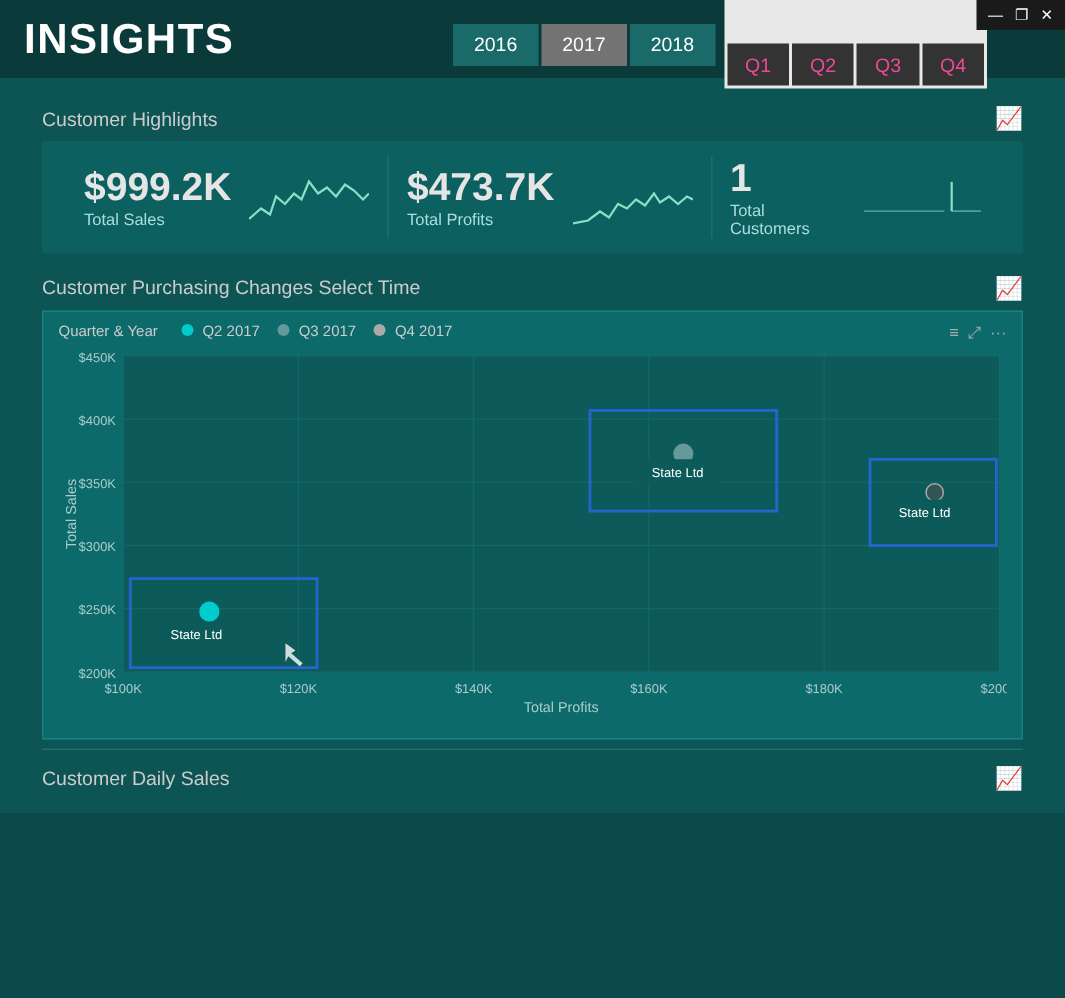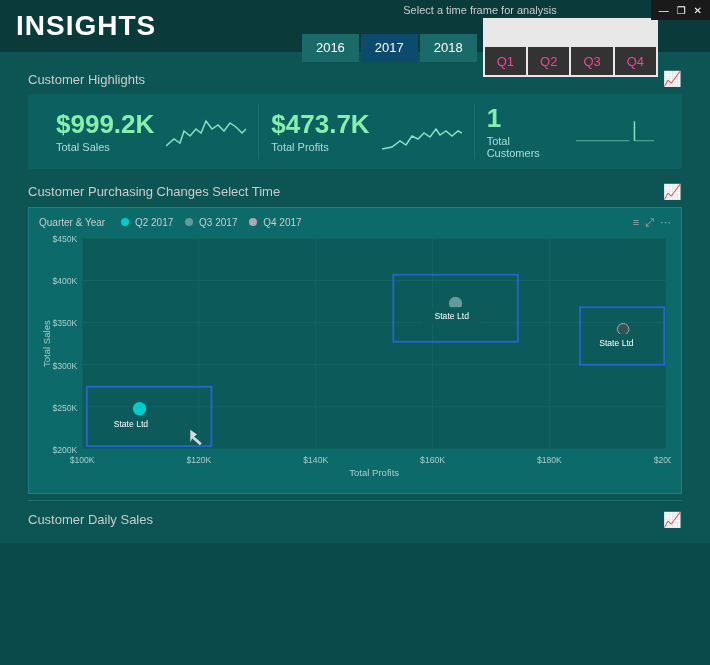--- a/index.html
+++ b/index.html
@@ -50,21 +50,21 @@
     .time-btn {
       background: #1a6a6a;
       border: none;
       color: #fff;
       padding: 4px 14px;
       font-size: 13px;
       cursor: pointer;
       height: 28px;
     }
     .time-btn.active {
-      background: #0c4a6e;
+      background: #737373;
     }
     .time-btn-group {
       background: #e8e8e8;
       display: flex;
       gap: 2px;
       padding: 2px;
       margin-left: 4px;
     }
     .time-btn-group .time-btn {
       background: #333;
@@ -128,21 +128,21 @@
       padding: 0 12px;
       border-right: 1px solid #1a7070;
     }
     .kpi-card:last-child {
       border-right: none;
     }
     .kpi-text {}
     .kpi-value {
       font-size: 26px;
       font-weight: 700;
-      color: #86efac;
+      color: #e5e5e5;
       line-height: 1.1;
     }
     .kpi-label {
       font-size: 11px;
       color: #aadddd;
       margin-top: 2px;
     }
 
     
     .sparkline {
@@ -201,21 +201,20 @@
       margin-top: 6px;
     }
   </style>
 </head>
 <body>
 
 <div class="header-bar">
   <div class="header-title">INSIGHTS</div>
 
   <div class="time-frame-section">
-    <div class="time-frame-label">Select a time frame for analysis</div>
     <div class="time-buttons">
       <button class="time-btn">2016</button>
       <button class="time-btn active">2017</button>
       <button class="time-btn">2018</button>
 
       <div class="time-btn-group">
         <button class="time-btn">Q1</button>
         <button class="time-btn">Q2</button>
         <button class="time-btn">Q3</button>
         <button class="time-btn">Q4</button>

